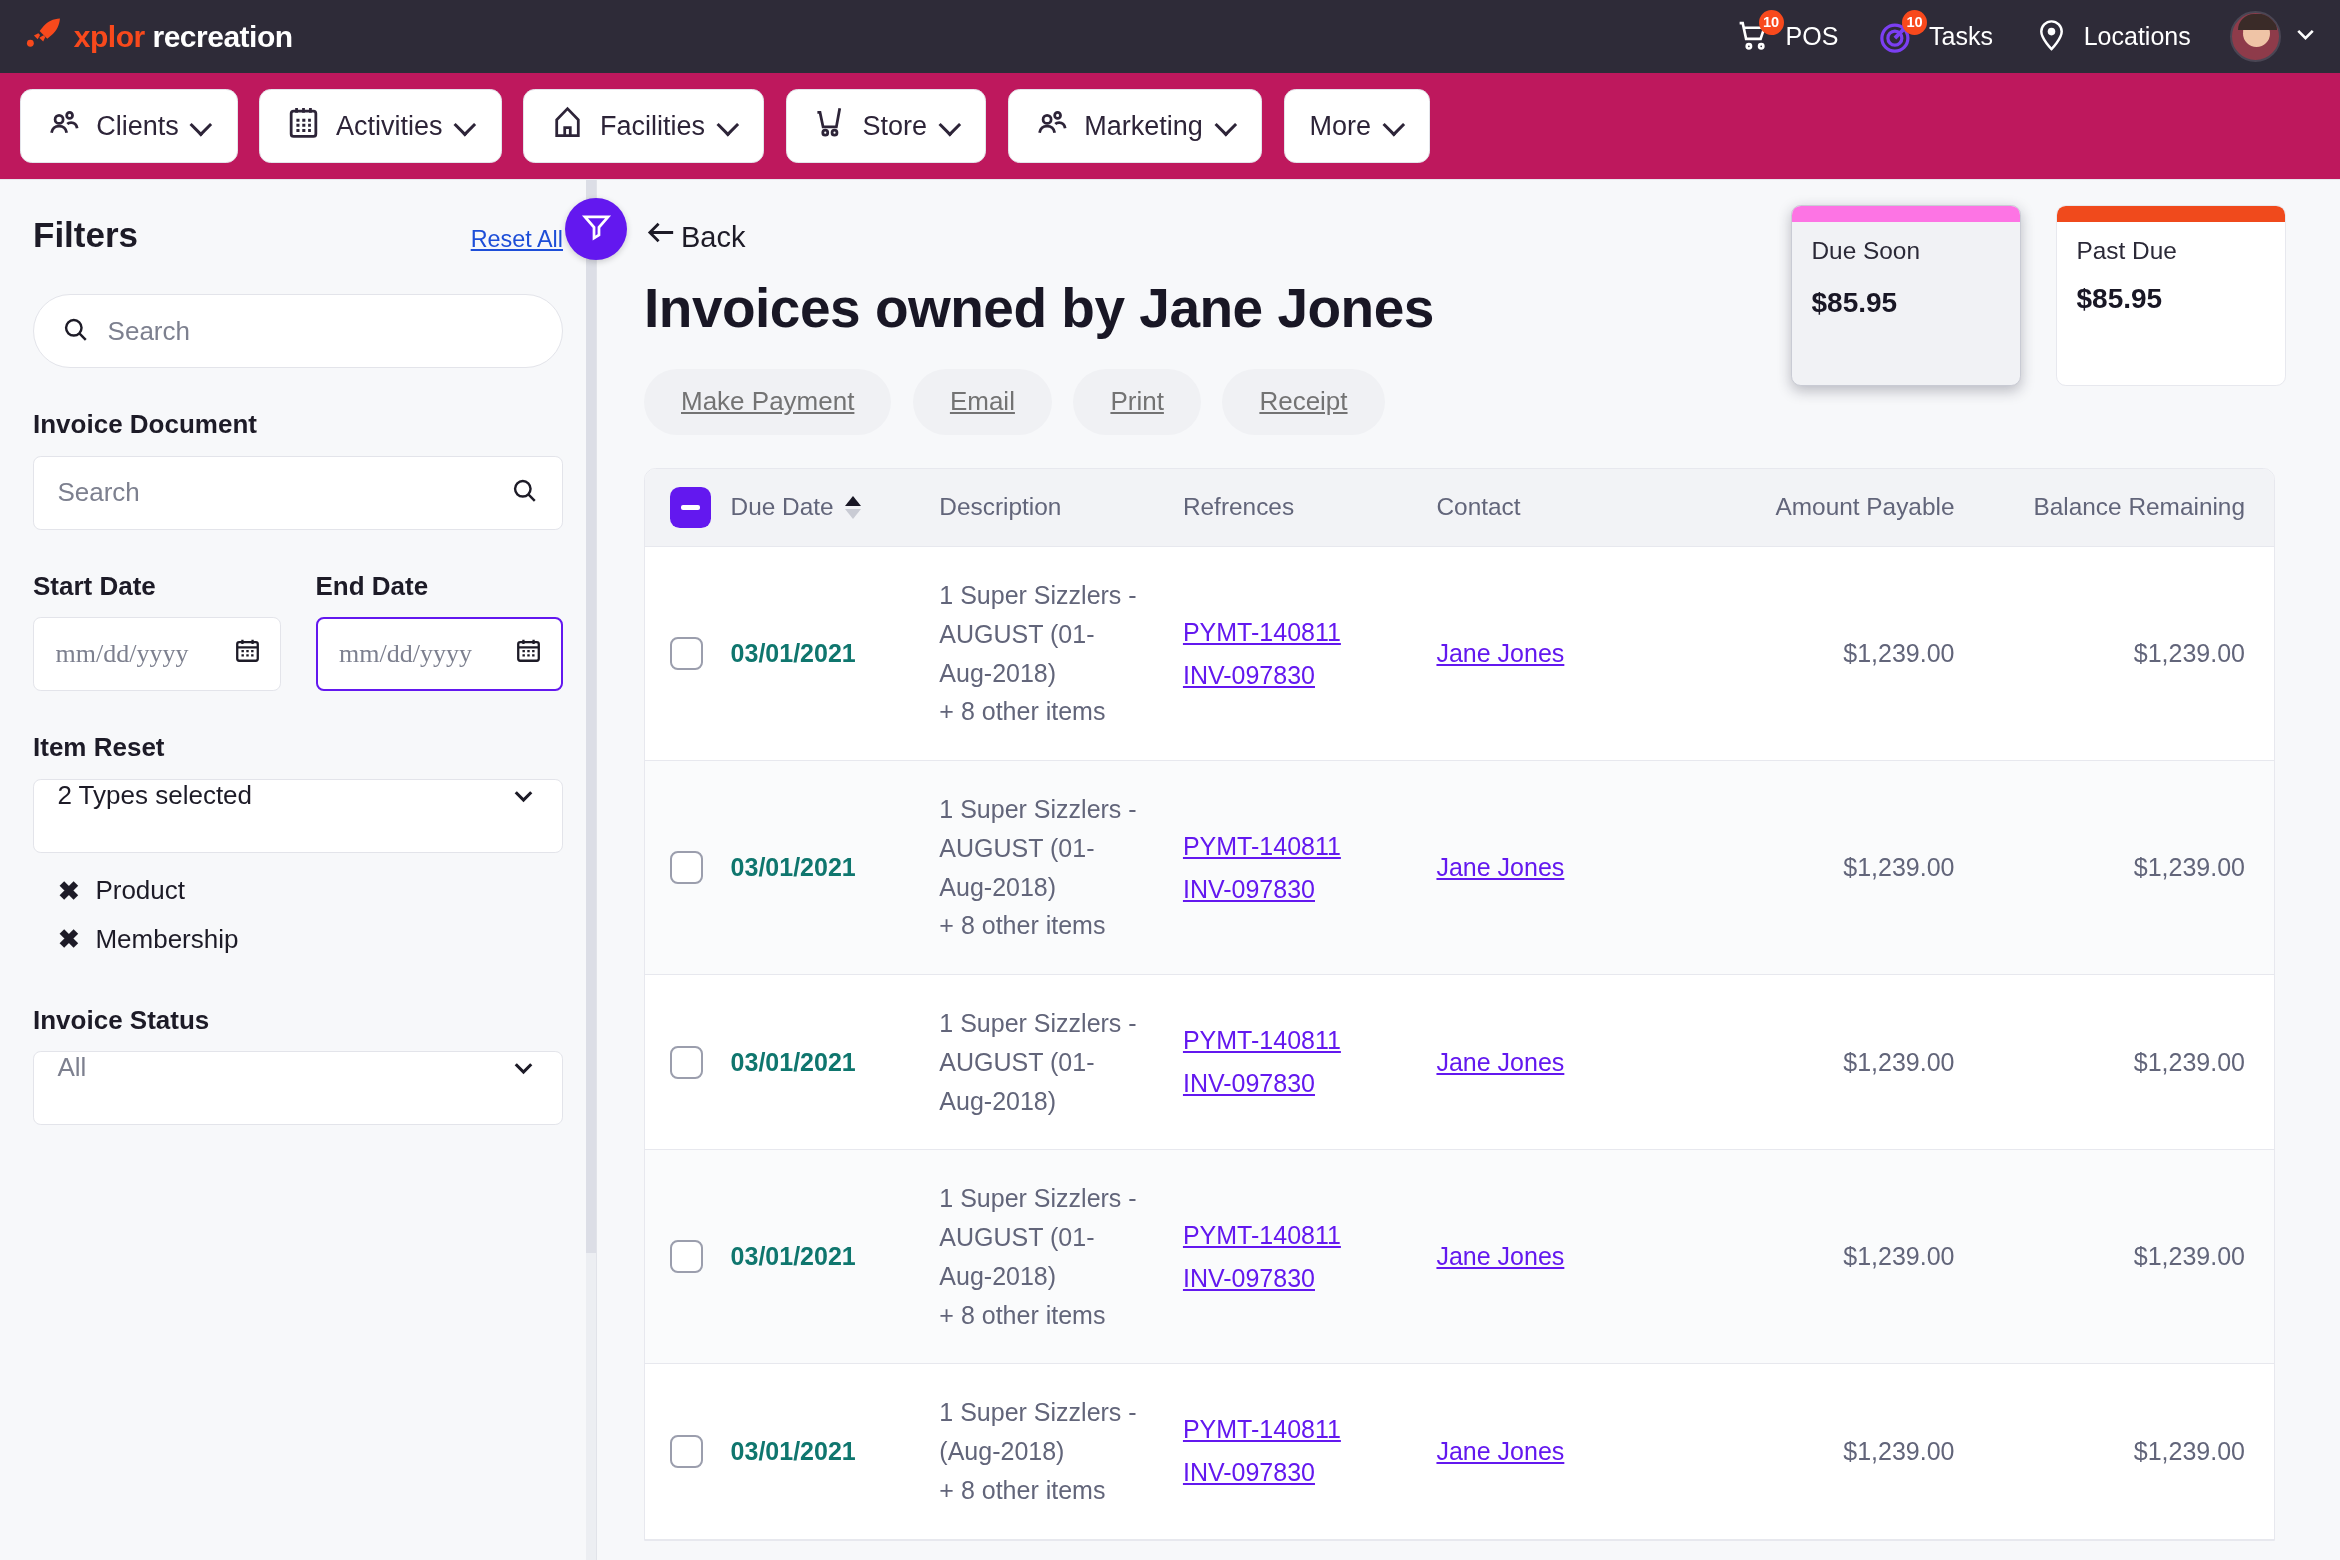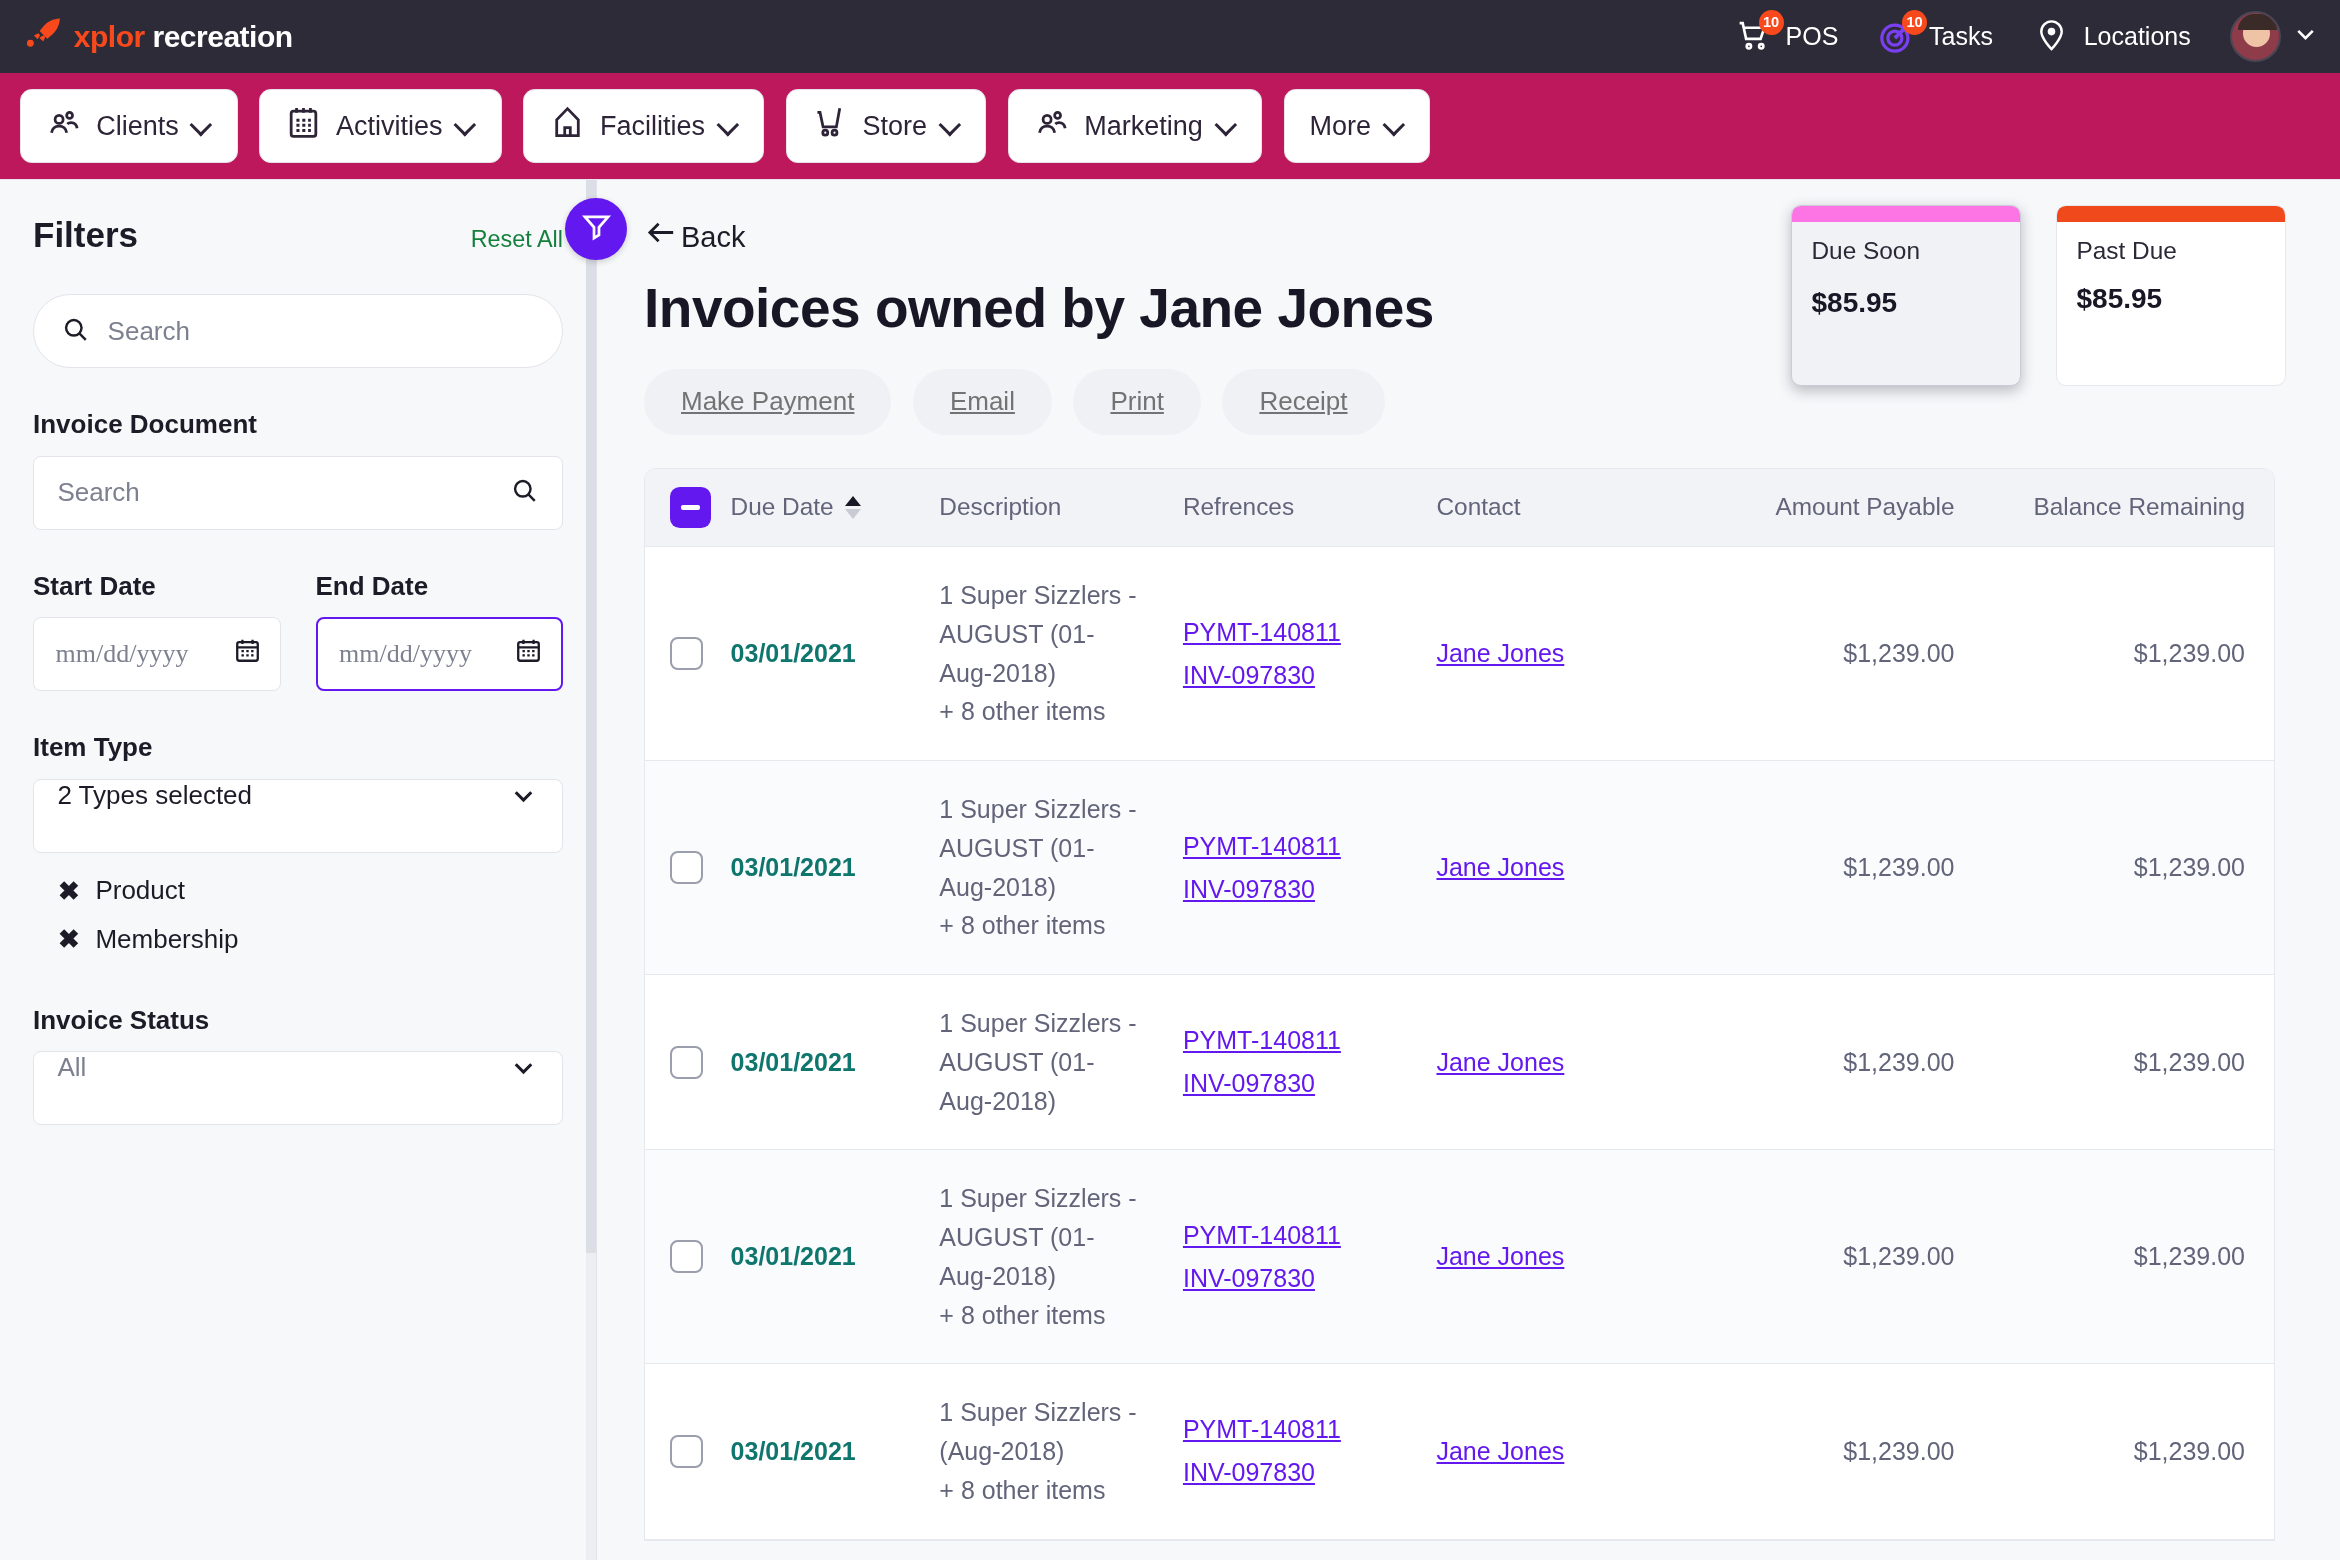--- a/index.html
+++ b/index.html
@@ -74,21 +74,21 @@
   
   .sidebar {
     width: 597px; background: #f7f8fa; position: relative;
     padding: 35px 33px 0 33px;
     border-right: 1px solid #e1e3e9;
   }
   .sb-scroll { position: absolute; right: 0; top: 0; width: 9.8px; height: 100%; background: #eceef2; }
   .sb-thumb { position: absolute; right: 0; top: 0; width: 9.8px; height: 1073px; background: #dcdee6; }
   .sb-head { display: flex; align-items: baseline; justify-content: space-between; }
   .sb-title { font-size: 35px; font-weight: 700; color: #1d1b27; }
-  .sb-reset { font-size: 23.4px; color: #15803d; cursor: pointer; }
+  .sb-reset { font-size: 23.4px; color: #1d4ed8; text-decoration: underline; cursor: pointer; }
   .filter-fab {
     position: absolute; right: -31px; top: 17.6px;
     width: 62px; height: 62px; border-radius: 50%;
     background: #6318ef; display: flex; align-items: center; justify-content: center;
     cursor: pointer; z-index: 5;
     box-shadow: 0 2px 5.9px rgba(0,0,0,0.18);
   }
   .sb-search {
     margin-top: 39px; height: 74px; border: 1.5px solid #e3e4ea;
     border-radius: 39px; background: #fff; display: flex; align-items: center;
@@ -398,21 +398,21 @@
             <svg width="29" height="29" viewBox="0 0 24 24" fill="none" stroke="#1d1b27" stroke-width="1.9">
               <rect x="3.5" y="5" width="17" height="15.5" rx="1.6"></rect>
                 <path d="M3.5 9.4h17M7.8 3v3.6M16.2 3v3.6"></path>
               <path d="M7 12.5h2M11 12.5h2M15 12.5h2M7 16h2M11 16h2M15 16h2"></path>
             </svg>
           </span>
         </div>
       </div>
     </div>
 
-    <div class="sb-label">Item Type</div>
+    <div class="sb-label">Item Reset</div>
     <div class="select-box">
       <span>2 Types selected</span>
       <span>
         <svg width="31" height="31" viewBox="0 0 24 24" fill="none" stroke="#1d1b27" stroke-width="2.4">
             <path d="M6 9.5l6 6 6-6"></path>
           </svg>
       </span>
     </div>
     <div class="chip-row">
       <div class="chip">

